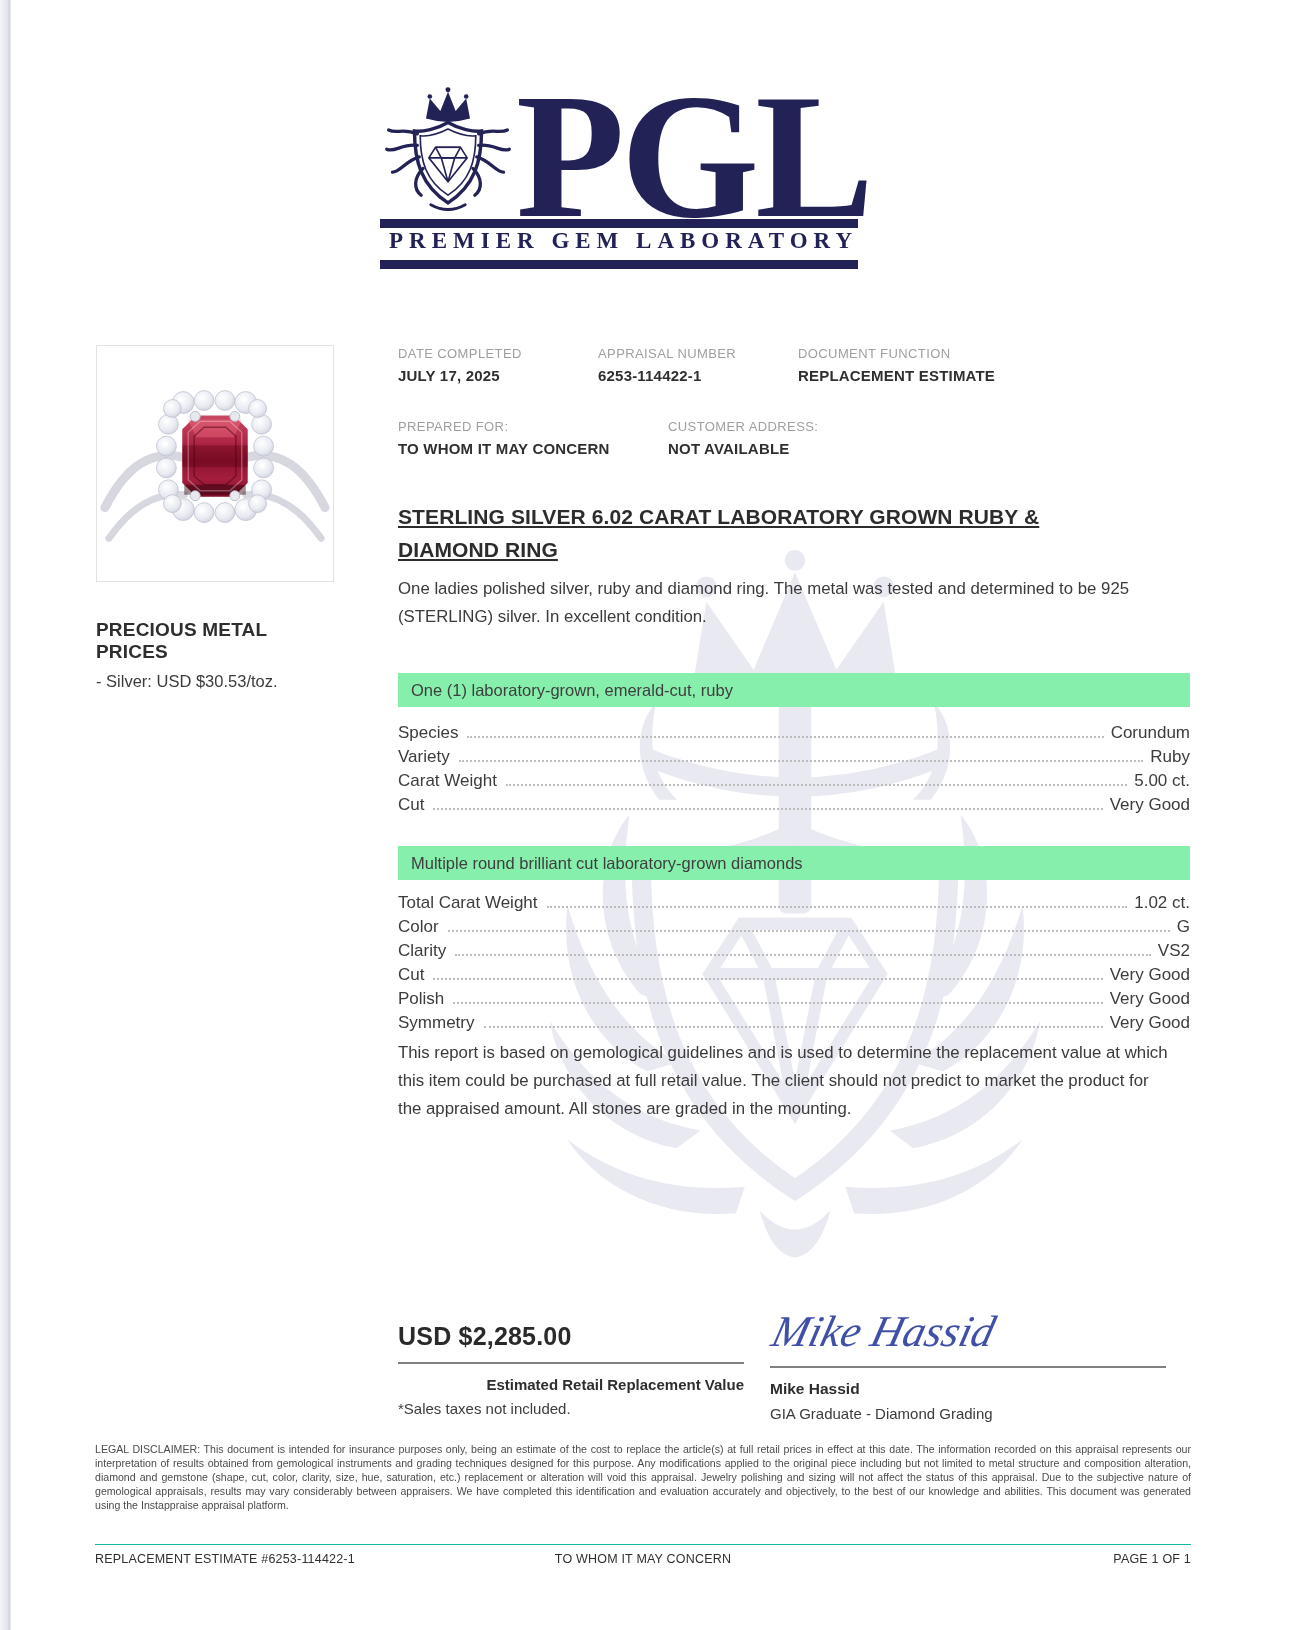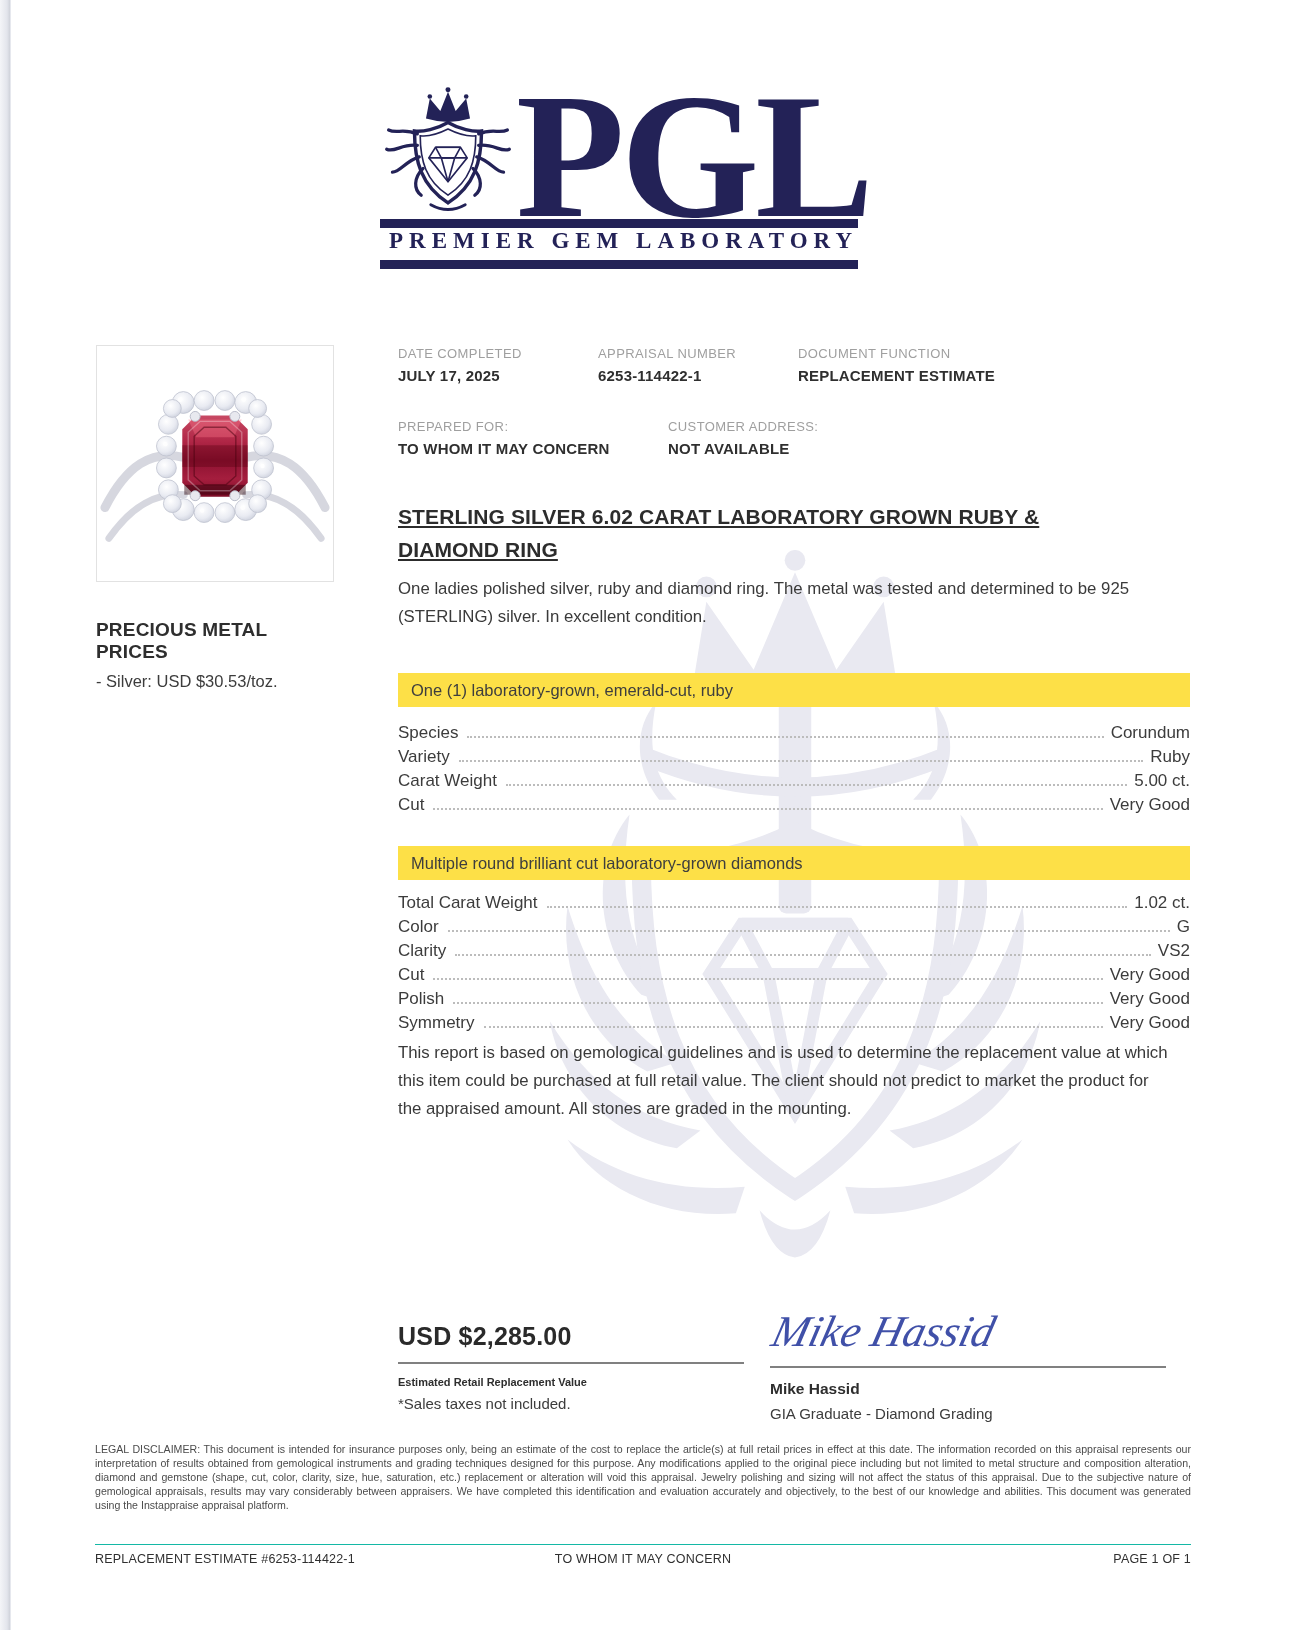--- a/index.html
+++ b/index.html
@@ -29,35 +29,35 @@
 
   
   .main{position:absolute;left:398px;top:340px;width:792px;z-index:1;}
   .meta-grid{display:grid;grid-template-columns:200px 200px 200px 192px;margin-top:6px;}
   .meta-grid2{display:grid;grid-template-columns:270px 1fr;margin-top:35px;}
   .meta-label{font-size:13px;color:#9f9f9f;letter-spacing:.4px;}
   .meta-value{margin-top:6px;font-size:15px;font-weight:bold;color:#2f2f2f;letter-spacing:.2px;}
   .item-title{margin-top:43px;max-width:712px;font-size:21px;font-weight:bold;color:#2c2c2c;
               line-height:33px;letter-spacing:.1px;text-decoration:underline;}
   .item-desc{margin-top:9px;max-width:770px;font-size:16.8px;line-height:28px;color:#3a3a3a;}
-  .section-bar{margin-top:42px;height:34px;line-height:34px;background:#fde047;
+  .section-bar{margin-top:42px;height:34px;line-height:34px;background:#86efac;
                padding-left:13px;font-size:16.5px;color:#3e3e3e;}
   .section-bar.second{margin-top:29px;}
   .rows{margin-top:14px;}
   .rows.second{margin-top:11px;}
   .spec-row{display:flex;align-items:baseline;font-size:17px;line-height:24px;color:#3c3c3c;}
   .dots{flex:1;border-bottom:2px dotted #bcbcbc;margin:0 7px 5px 9px;}
   .spec-val{white-space:nowrap;}
   .report-note{margin-top:4px;max-width:770px;font-size:16.8px;line-height:28px;color:#3a3a3a;}
 
   
   .value-block{position:absolute;left:398px;top:1322px;width:346px;z-index:1;}
   .value-amount{font-size:25px;font-weight:bold;color:#2a2a2a;letter-spacing:.2px;}
   .h-divider{margin-top:11px;border-top:2px solid #808080;}
-  .value-label{margin-top:12px;font-size:11px;font-weight:bold;color:#2e2e2e;}
+  .value-label{margin-top:12px;font-size:15px;font-weight:bold;color:#2e2e2e;text-align:right;}
   .value-note{margin-top:7px;font-size:15px;color:#3c3c3c;}
   .sign-block{position:absolute;left:770px;top:1322px;width:396px;z-index:1;}
   .sig-zone{position:relative;height:44px;}
   .sig-svg{position:absolute;left:8px;top:-34px;width:240px;height:82px;overflow:visible;}
   .signer-name{margin-top:12px;font-size:15.5px;font-weight:bold;color:#2e2e2e;}
   .signer-cred{margin-top:7px;font-size:15px;color:#3c3c3c;}
 
   
   .legal{position:absolute;left:95px;top:1442px;width:1096px;font-size:10.6px;line-height:14px;
          color:#4b4b4b;text-align:justify;z-index:1;}

